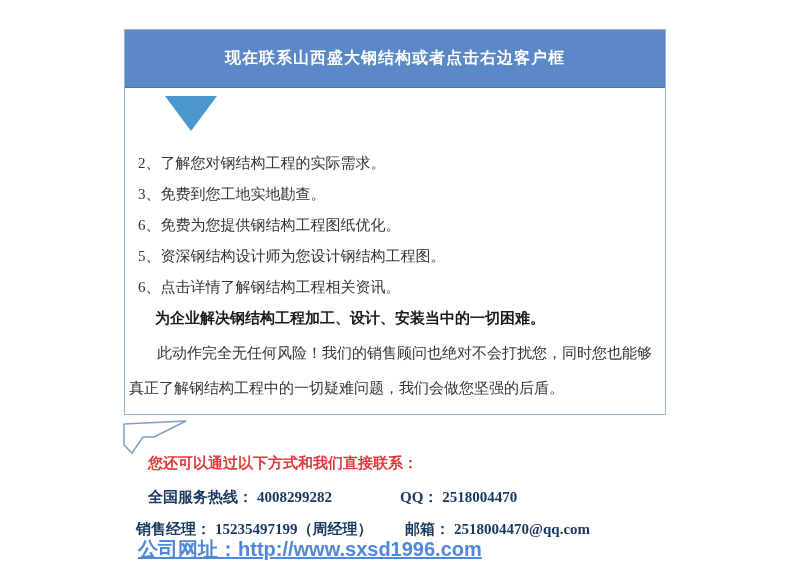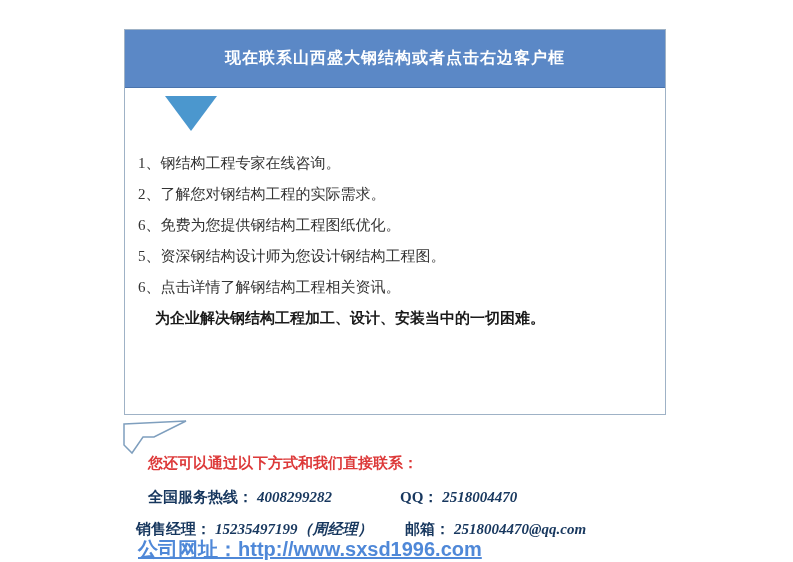--- a/index.html
+++ b/index.html
@@ -90,21 +90,21 @@
     font-weight: bold;
     color: #17375e;
   }
   .row-1 { top: 488px; }
   .row-2 { top: 520px; }
   .contact-pair { position: absolute; white-space: nowrap; }
   .pair-hotline { left: 148px; }
   .pair-qq      { left: 400px; }
   .pair-manager { left: 136px; }
   .pair-email   { left: 405px; }
-  .contact-pair .val { margin-left: 4px; font-style: italic; }
+  .contact-pair .val { margin-left: 4px; }
 
   .website-line {
     position: absolute;
     left: 138px; top: 536px;
     font-family: "Liberation Sans", "DejaVu Sans", sans-serif;
     font-size: 20px;
     font-weight: bold;
     color: #4f88d8;
     white-space: nowrap;
     text-decoration: underline;
@@ -118,29 +118,30 @@
 <body>
 
 <div class="main-box">
   <div class="panel-header">
     <span>现在联系山西盛大钢结构或者点击右边客户框</span>
   </div>
 
   <div class="down-triangle"></div>
 
   <ul class="steps">
-    <li>1、钢结构工程专家在线咨询。</li>
     <li>2、了解您对钢结构工程的实际需求。</li>
+    <li>3、免费到您工地实地勘查。</li>
     <li>6、免费为您提供钢结构工程图纸优化。</li>
     <li>5、资深钢结构设计师为您设计钢结构工程图。</li>
     <li>6、点击详情了解钢结构工程相关资讯。</li>
   </ul>
 
   <div class="highlight">为企业解决钢结构工程加工、设计、安装当中的一切困难。</div>
 
+  <div class="paragraph">此动作完全无任何风险！我们的销售顾问也绝对不会打扰您，同时您也能够真正了解钢结构工程中的一切疑难问题，我们会做您坚强的后盾。</div>
 </div>
 
 <svg class="fold-flag" viewBox="0 0 66 36" xmlns="http://www.w3.org/2000/svg">
   <polygon points="1,4 63,1 31,17 20,17 9,33 1,25"></polygon>
 </svg>
 
 <div class="contact-intro">您还可以通过以下方式和我们直接联系：</div>
 
 <div class="contact-row row-1">
   <div class="contact-pair pair-hotline">

